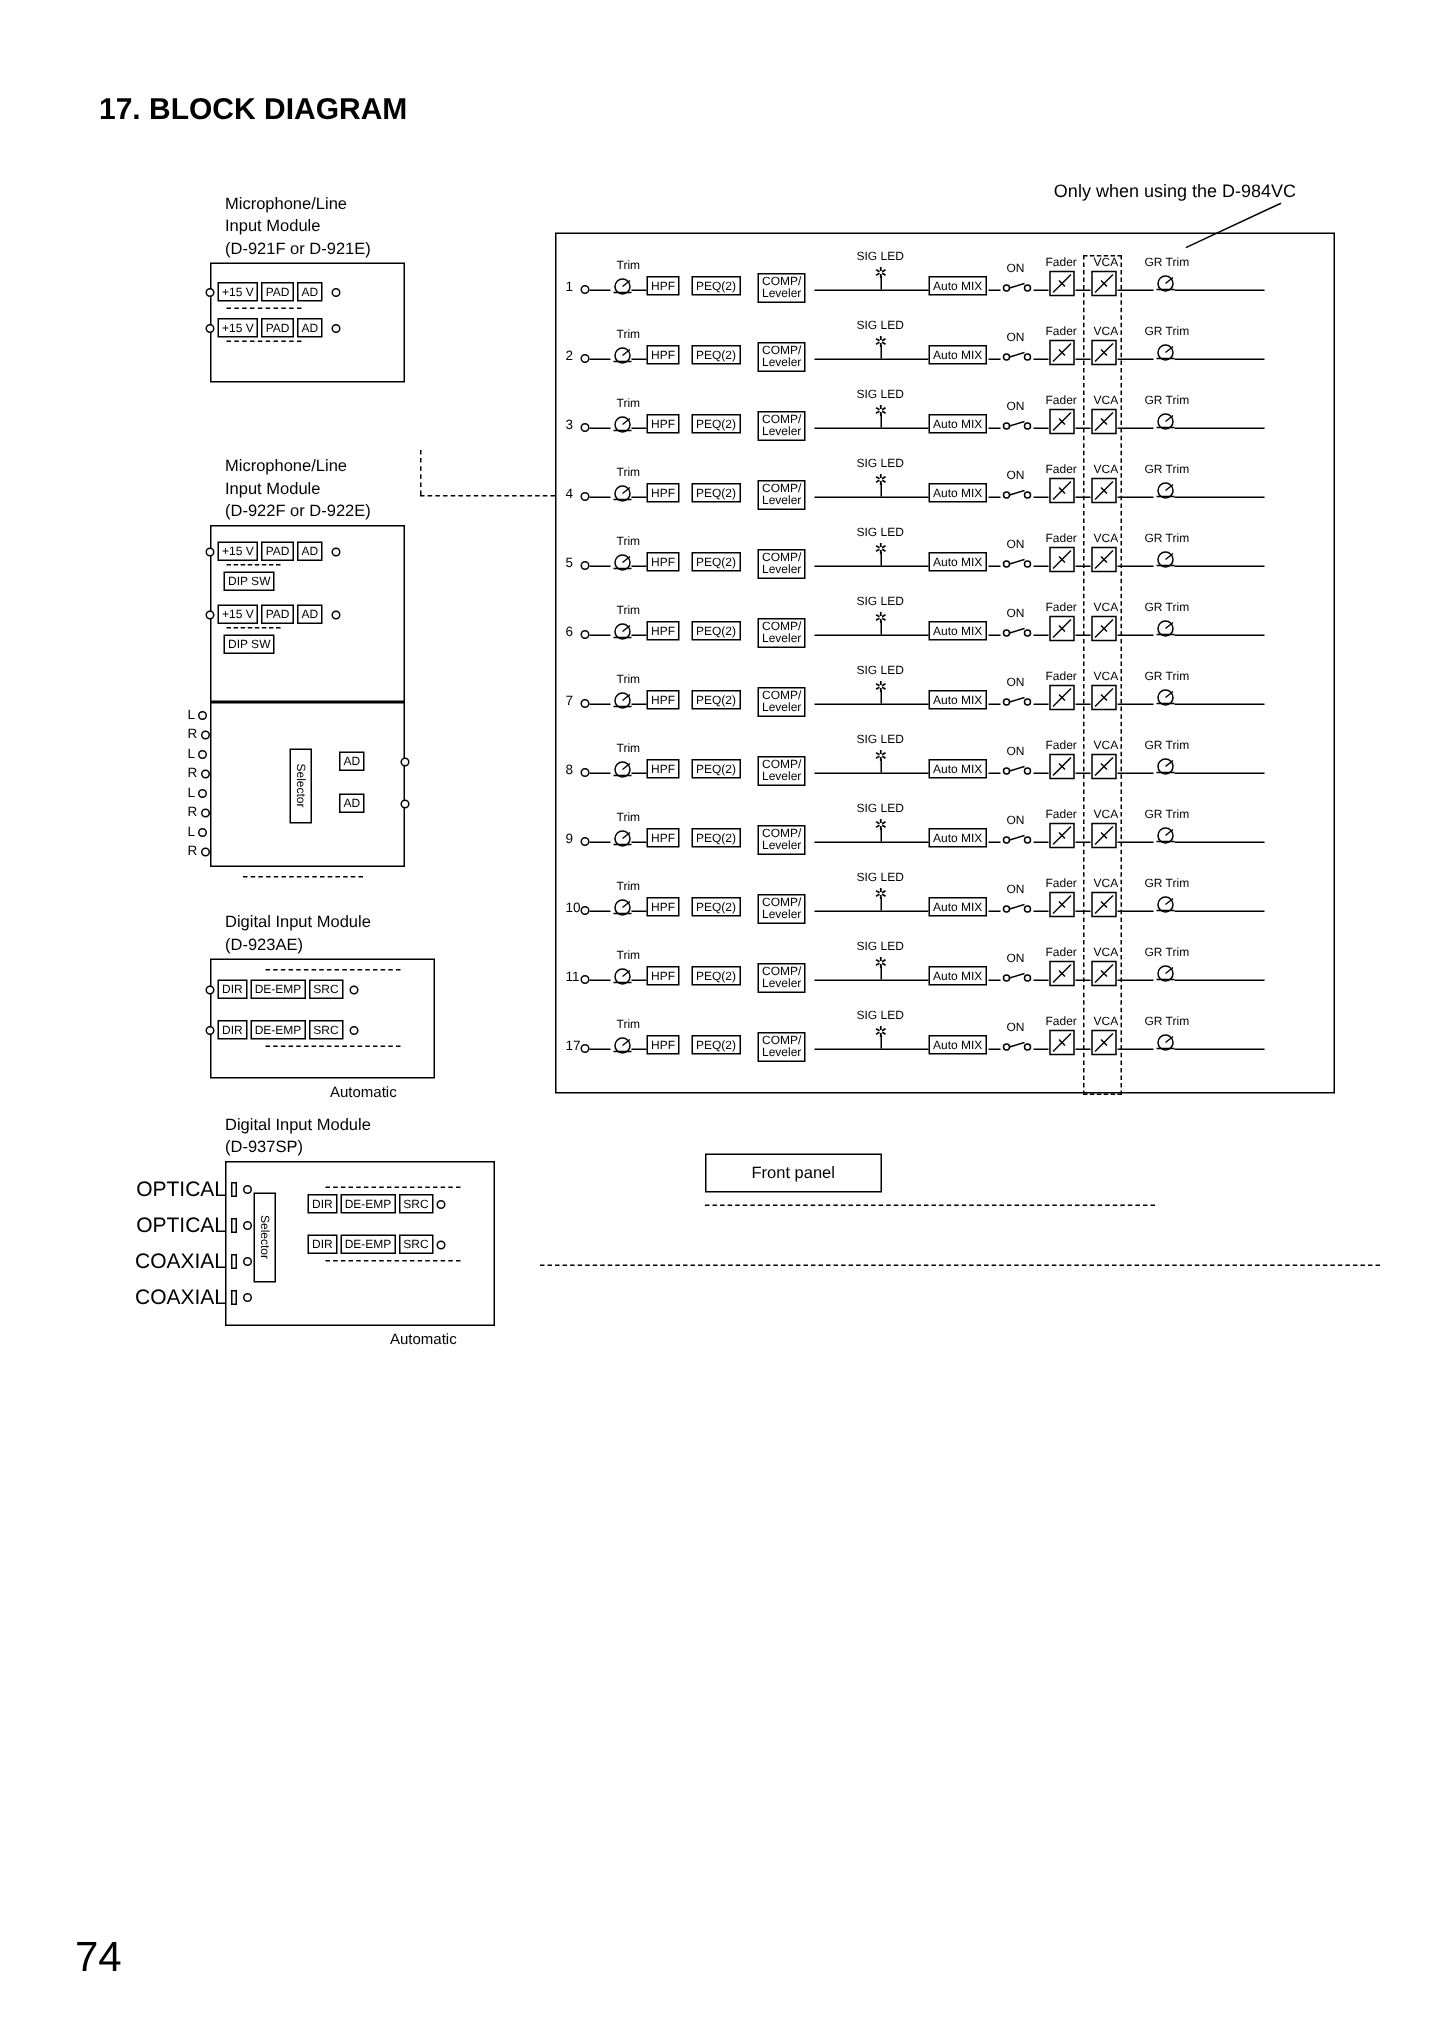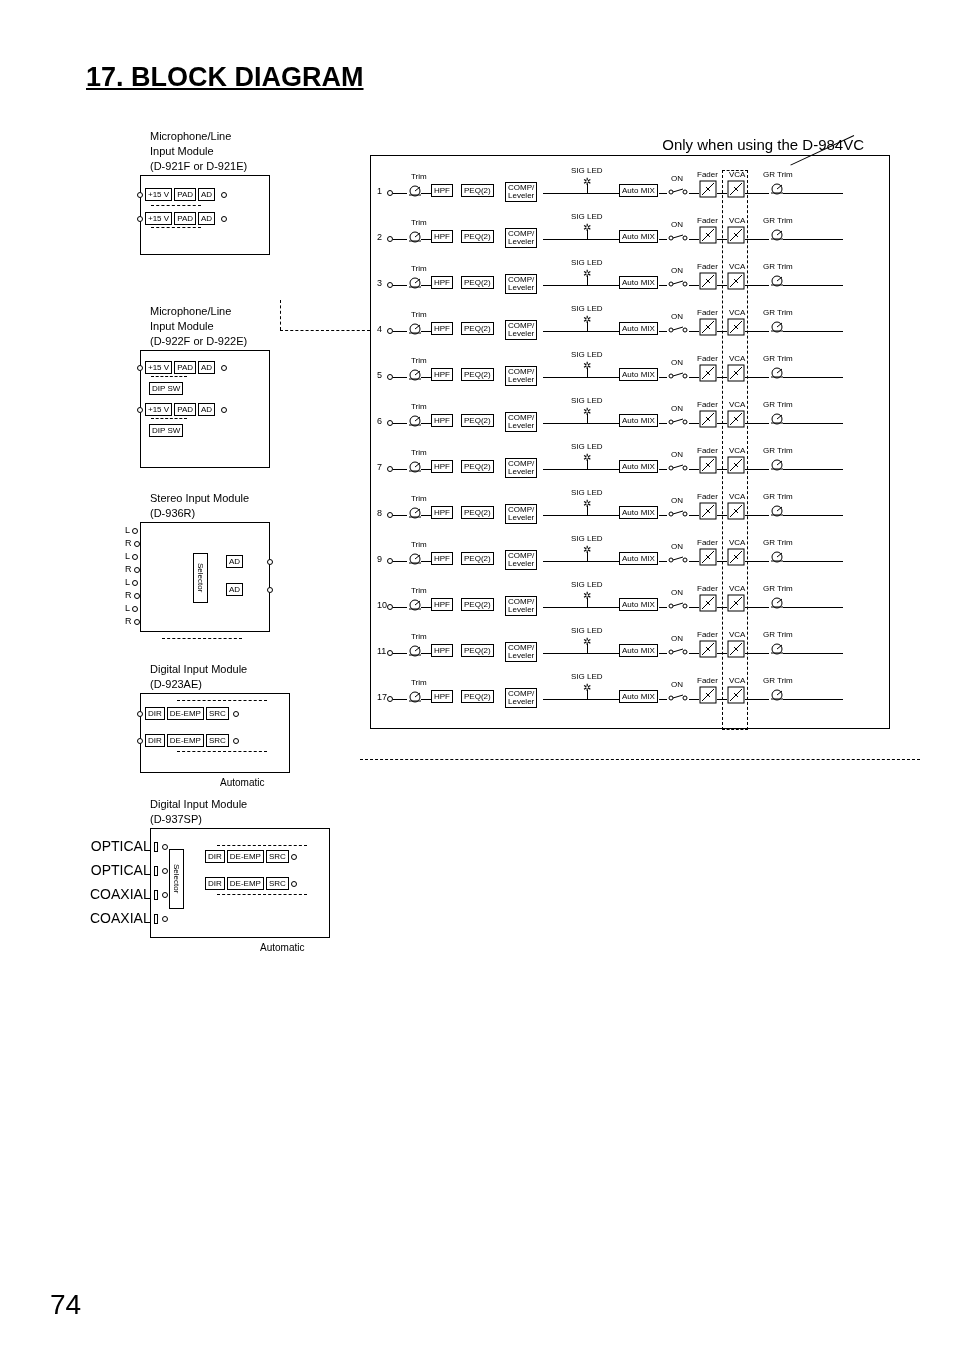--- a/index.html
+++ b/index.html
@@ -8,36 +8,35 @@
     padding: 0;
     font-family: Arial, Helvetica, sans-serif;
     background: #fff;
     width: 954px;
     height: 1351px;
     position: relative;
   }
   .page-title {
     position: absolute;
     top: 62px;
-    left: 86px;
-    font-size: 27px;
+    left: 66px;
+    font-size: 20px;
     font-weight: bold;
-    text-decoration: underline;
   }
   .page-number {
     position: absolute;
     bottom: 30px;
     left: 50px;
     font-size: 28px;
   }
   .note-984 {
     position: absolute;
-    top: 136px;
+    top: 120px;
     right: 90px;
-    font-size: 15px;
+    font-size: 12px;
   }
   .note-984-line {
     position: absolute;
     top: 135px;
     right: 100px;
     width: 70px;
     height: 1px;
     border-top: 1px solid #000;
     transform: rotate(-25deg);
     transform-origin: right center;
@@ -115,24 +114,20 @@
       <span class="port-dot" style="margin-left:-10px;"></span>
       <span class="small-box">+15 V</span>
       <span class="small-box">PAD</span>
       <span class="small-box">AD</span>
       <span class="port-dot" style="margin-left:4px;"></span>
     </div>
     <div style="border-top:1px dashed #000; width:36px; margin-left:4px; margin-top:2px;"></div>
     <div class="small-box" style="margin-left:2px; margin-top:4px;">DIP SW</div>
   </div>
 
-  <div style="margin-left:60px; margin-top:24px;">
-    <div class="module-label">Stereo Input Module</div>
-    <div class="module-label">(D-936R)</div>
-  </div>
   <div style="position:relative; margin-left:40px;">
     <div class="module-box" style="margin-left:10px; width:130px; height:110px; padding:4px;">
       <div style="position:absolute; left:52px; top:30px; border:1px solid #000; padding:2px; height:50px; display:flex; align-items:center;">
         <span class="vert-text">Selector</span>
       </div>
       <div style="position:absolute; left:85px; top:32px;" class="small-box">AD</div>
       <div style="position:absolute; left:85px; top:60px;" class="small-box">AD</div>
       <span class="port-dot" style="position:absolute; right:-4px; top:36px;"></span>
       <span class="port-dot" style="position:absolute; right:-4px; top:64px;"></span>
     </div>
@@ -915,16 +910,20 @@
     <div class="hline" style="left:172px; top:27px; width:76px;"></div>
     <div class="hline" style="left:288px; top:27px; width:8px;"></div>
     <div class="hline" style="left:318px; top:27px; width:10px;"></div>
     <div class="hline" style="left:346px; top:27px; width:10px;"></div>
     <div class="hline" style="left:374px; top:27px; width:24px;"></div>
     <div class="hline" style="left:412px; top:27px; width:60px;"></div>
     <div style="position:absolute; left:216px; top:18px; border-left:1px solid #000; height:9px;"></div>
   </div>
 </div>
 
+  <div style="margin-top:40px; margin-left:100px;">
+    <span class="fp-box">Front panel</span>
+    <span class="dashed" style="position:relative; display:inline-block; width:300px; vertical-align:middle;"></span>
+  </div>
   <div class="dashed" style="margin-top:30px; width:560px; margin-left:-10px;"></div>
 </div>
 
 <div style="position:absolute; left:722px; top:170px; width:26px; height:560px; border:1px dashed #000;"></div>
 
 </body></html>

